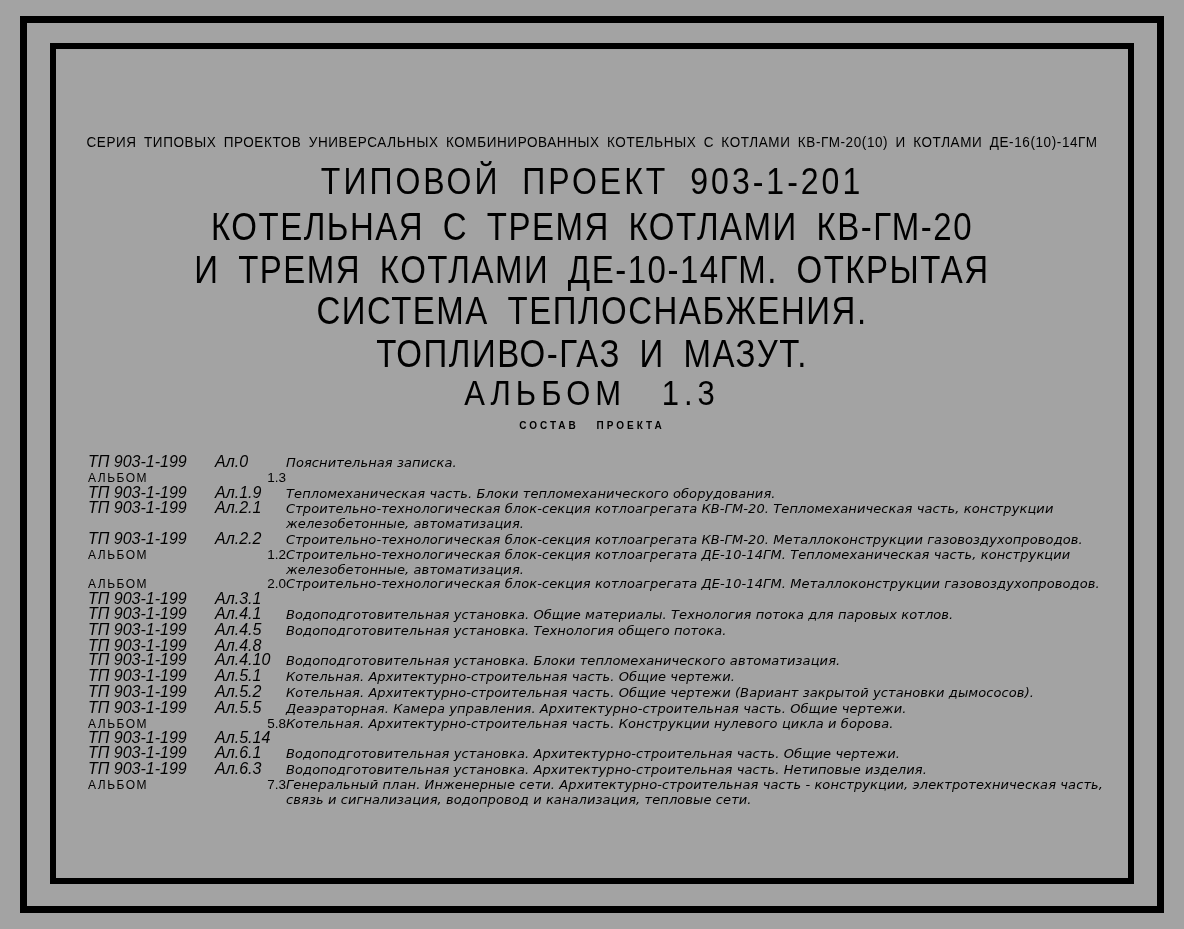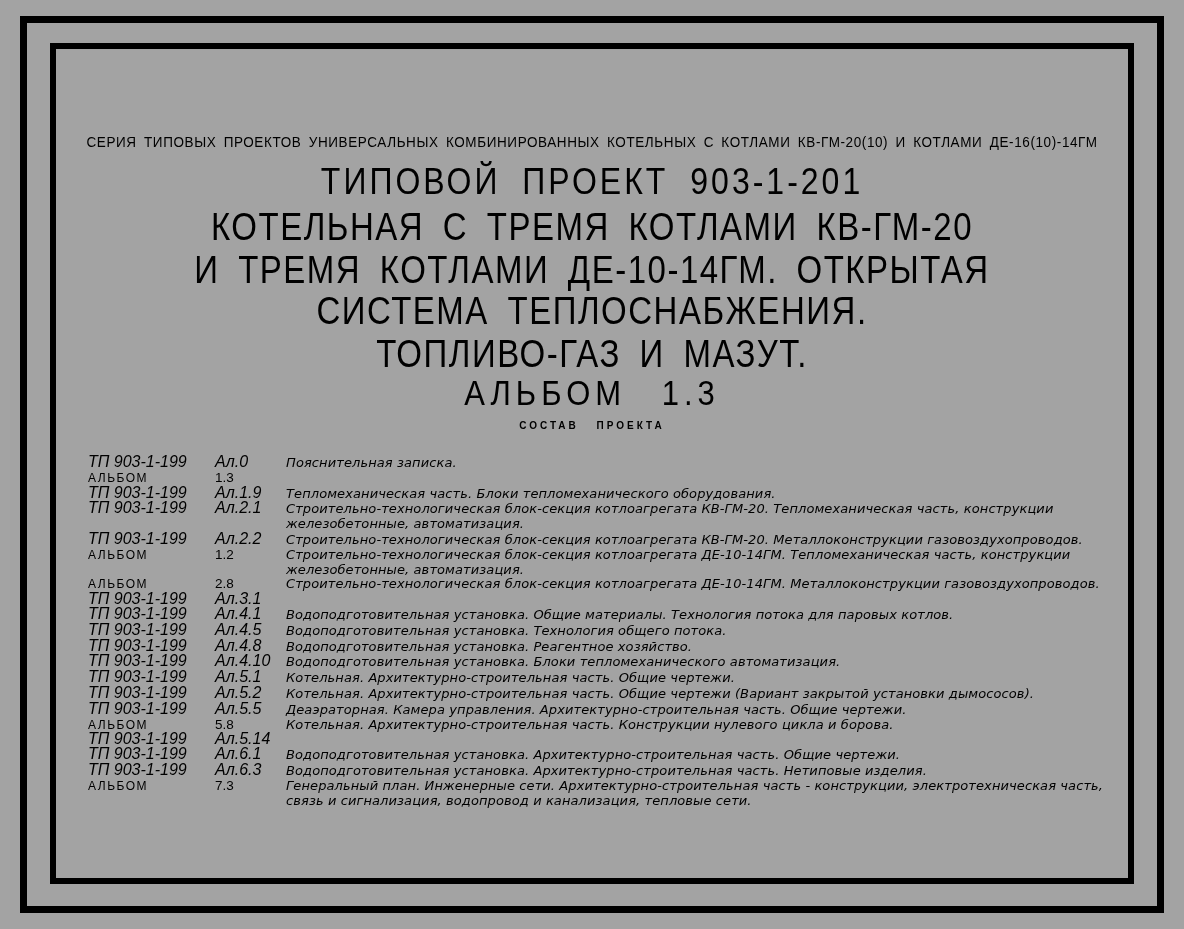--- a/index.html
+++ b/index.html
@@ -109,20 +109,21 @@
   .row.album-row .code {
     font-family: "Liberation Sans", sans-serif;
     font-style: normal;
     font-size: 12px;
     letter-spacing: 1.5px;
   }
   .row.album-row .album-num {
     font-family: "Liberation Sans", sans-serif;
     font-style: normal;
     font-size: 13.5px;
+    text-align: right;
   }
 </style>
 </head>
 <body>
 
 <div class="page">
   <div class="outer-frame"></div>
   <div class="inner-frame"></div>
 
   <div class="series-line">СЕРИЯ ТИПОВЫХ ПРОЕКТОВ УНИВЕРСАЛЬНЫХ КОМБИНИРОВАННЫХ КОТЕЛЬНЫХ С КОТЛАМИ КВ-ГМ-20(10) И КОТЛАМИ ДЕ-16(10)-14ГМ</div>
@@ -165,41 +166,40 @@
     <span class="album-num">Ал.2.2</span>
     <span class="desc">Строительно-технологическая блок-секция котлоагрегата КВ-ГМ-20. Металлоконструкции газовоздухопроводов.</span>
   </div>
       <div class="row album-row">
     <span class="code">АЛЬБОМ</span>
     <span class="album-num">1.2</span>
     <span class="desc">Строительно-технологическая блок-секция котлоагрегата ДЕ-10-14ГМ. Тепломеханическая часть, конструкции железобетонные, автоматизация.</span>
   </div>
       <div class="row album-row">
     <span class="code">АЛЬБОМ</span>
-    <span class="album-num">2.8</span>
+    <span class="album-num">2.0</span>
     <span class="desc">Строительно-технологическая блок-секция котлоагрегата ДЕ-10-14ГМ. Металлоконструкции газовоздухопроводов.</span>
   </div>
       <div class="row">
     <span class="code">ТП 903-1-199</span>
     <span class="album-num">Ал.3.1</span>
   </div>
       <div class="row">
     <span class="code">ТП 903-1-199</span>
     <span class="album-num">Ал.4.1</span>
     <span class="desc">Водоподготовительная установка. Общие материалы. Технология потока для паровых котлов.</span>
   </div>
       <div class="row">
     <span class="code">ТП 903-1-199</span>
     <span class="album-num">Ал.4.5</span>
     <span class="desc">Водоподготовительная установка. Технология общего потока.</span>
   </div>
       <div class="row">
     <span class="code">ТП 903-1-199</span>
     <span class="album-num">Ал.4.8</span>
-    <span class="desc">Водоподготовительная установка. Реагентное хозяйство.</span>
   </div>
       <div class="row">
     <span class="code">ТП 903-1-199</span>
     <span class="album-num">Ал.4.10</span>
     <span class="desc">Водоподготовительная установка. Блоки тепломеханического автоматизация.</span>
   </div>
       <div class="row">
     <span class="code">ТП 903-1-199</span>
     <span class="album-num">Ал.5.1</span>
     <span class="desc">Котельная. Архитектурно-строительная часть. Общие чертежи.</span>

